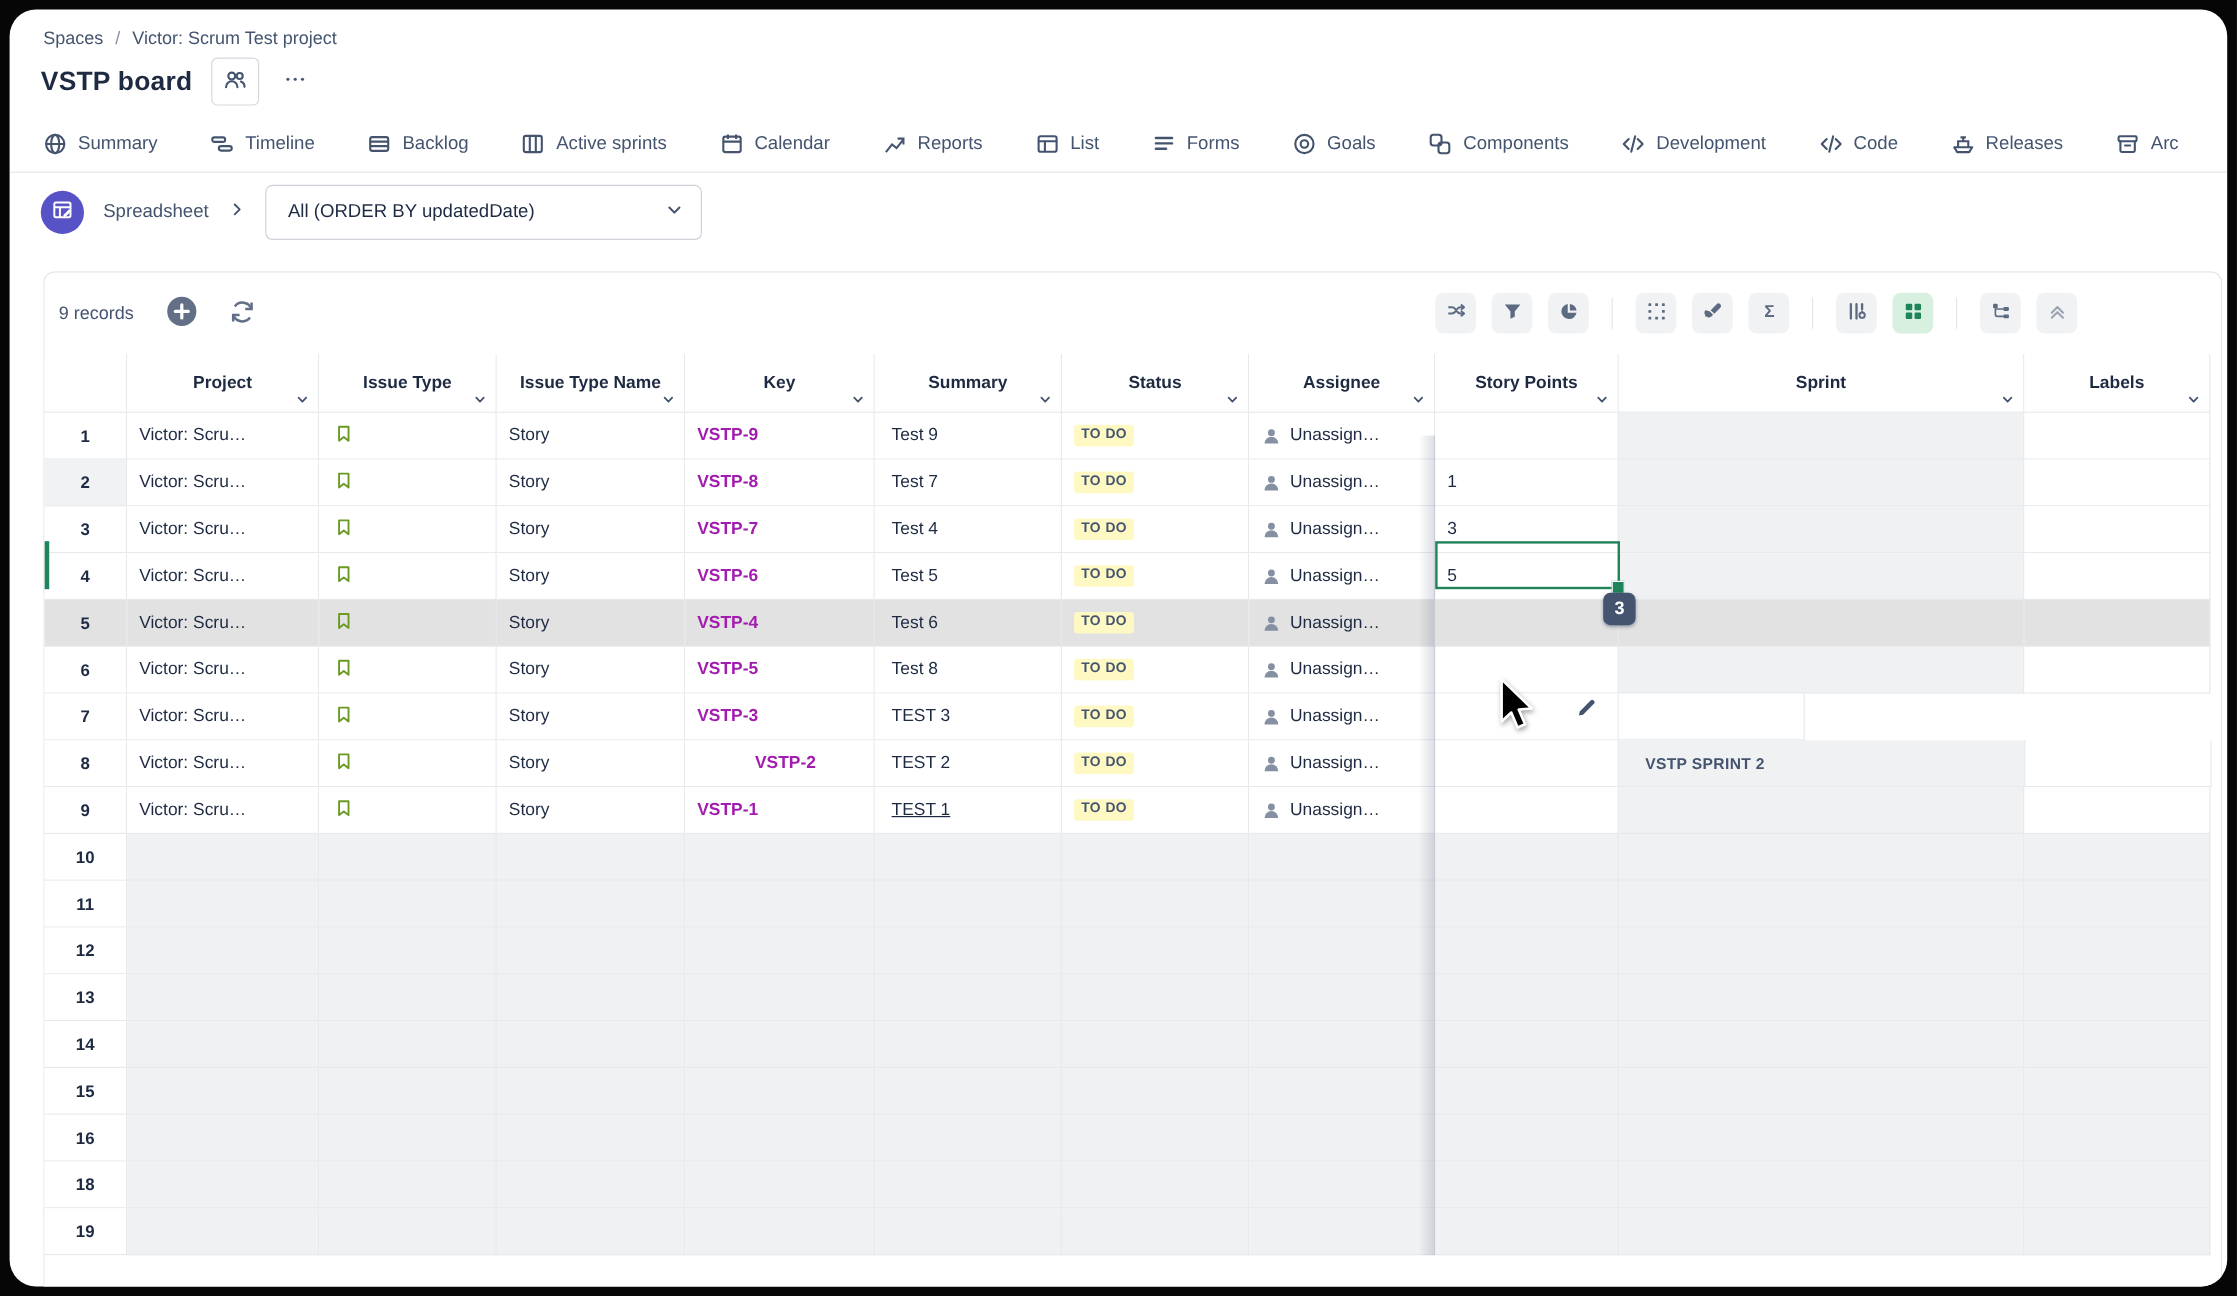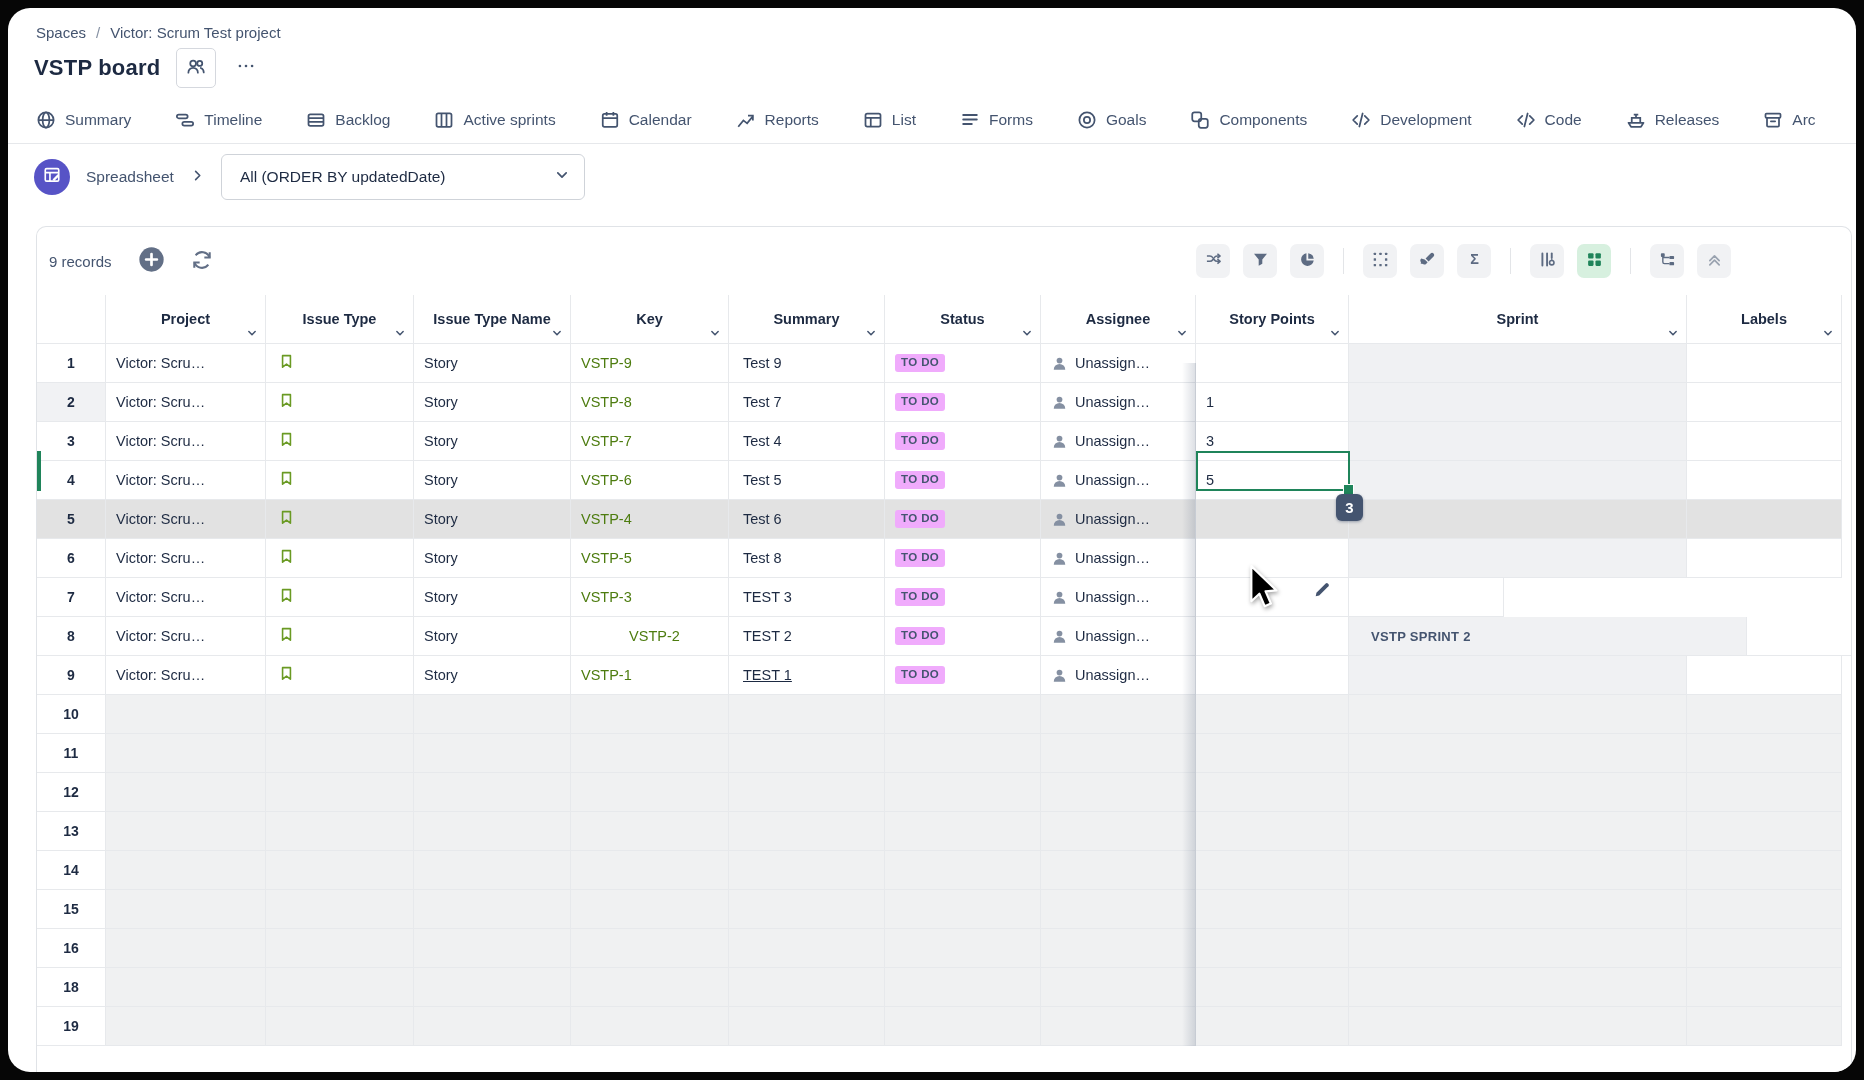--- a/index.html
+++ b/index.html
@@ -43,23 +43,23 @@
   
   .table{position:relative;}
   .trow{display:flex;height:39px;}
   .thead{display:flex;height:49px;}
   .cell{box-sizing:border-box;border-right:1px solid #E7E9EC;border-bottom:1px solid #E7E9EC;display:flex;
     align-items:center;font-size:14.5px;color:#1D2A42;background:#fff;overflow:hidden;white-space:nowrap;padding-left:10px;flex:0 0 auto;}
   .h-cell{position:relative;justify-content:center;font-weight:700;font-size:14.5px;color:#1D2A42;padding-left:0;}
   .h-cell .sort{position:absolute;right:7px;bottom:4px;color:#44546F;display:flex;}
   .cell.num{justify-content:center;font-weight:700;font-size:14px;padding-left:0;}
   .cell.typecell{padding-left:12px;color:#6A9A23;}
-  .cell.keycell a{color:#4d7c0f;text-decoration:none;cursor:pointer;}
+  .cell.keycell a{color:#a21caf;text-decoration:none;cursor:pointer;font-weight:bold;}
   .cell.summary{padding-left:14px;}
-  .badge{background:#f0abfc;color:#44546F;font-size:11.5px;font-weight:700;letter-spacing:.4px;
+  .badge{background:#fef9c3;color:#44546F;font-size:11.5px;font-weight:700;letter-spacing:.4px;
     padding:3px 6px;border-radius:3px;line-height:1;}
   .assignee-ic{color:#8590A2;display:flex;margin-right:7px;}
   .cell.sprintcell{background:#F0F1F3;padding-left:22px;}
   .sprint-text{font-size:13px;font-weight:700;color:#44546F;letter-spacing:.3px;}
   .cell.graycell{background:#F0F1F2;}
   .trow.hover .cell{background:#E2E2E2;}
   .cell.selnum{background:#F1F2F4;}
 
   
   .col-shadow{position:absolute;left:1145px;top:68px;bottom:0;width:14px;z-index:5;pointer-events:none;
@@ -668,21 +668,21 @@
           <div class="cell " style="width: 155px;">
             <span class="icon assignee-ic">
               <svg width="17" height="17" viewBox="0 0 16 16">
                 <circle cx="8" cy="5.2" r="2.7" fill="currentColor"></circle>
                 <path d="M2.6 13.8a5.4 5.4 0 0 1 10.8 0z" fill="currentColor"></path>
               </svg>
             </span>
             <span>Unassign…</span>
           </div>
           <div class="cell " style="width: 153px;"></div>
-          <div class="cell sprintcell" style="width: 398px;">
+          <div class="cell sprintcell" style="width: 339px;">
             <span class="sprint-text">VSTP SPRINT 2</span>
           </div>
           <div class="cell " style="width: 155px;"></div>
         </div>
         <div class="trow">
           <div class="cell num" style="width: 69px;">9</div>
           <div class="cell " style="width: 160px;">Victor: Scru…</div>
           <div class="cell typecell" style="width: 148px;">
             <span class="icon"><svg width="17" height="17" viewBox="0 0 16 16">
                 <path d="M4.3 2.5h7.4v10.9L8 10.5l-3.7 2.9z" fill="none" stroke="currentColor" stroke-width="1.5" stroke-linejoin="round"></path>

